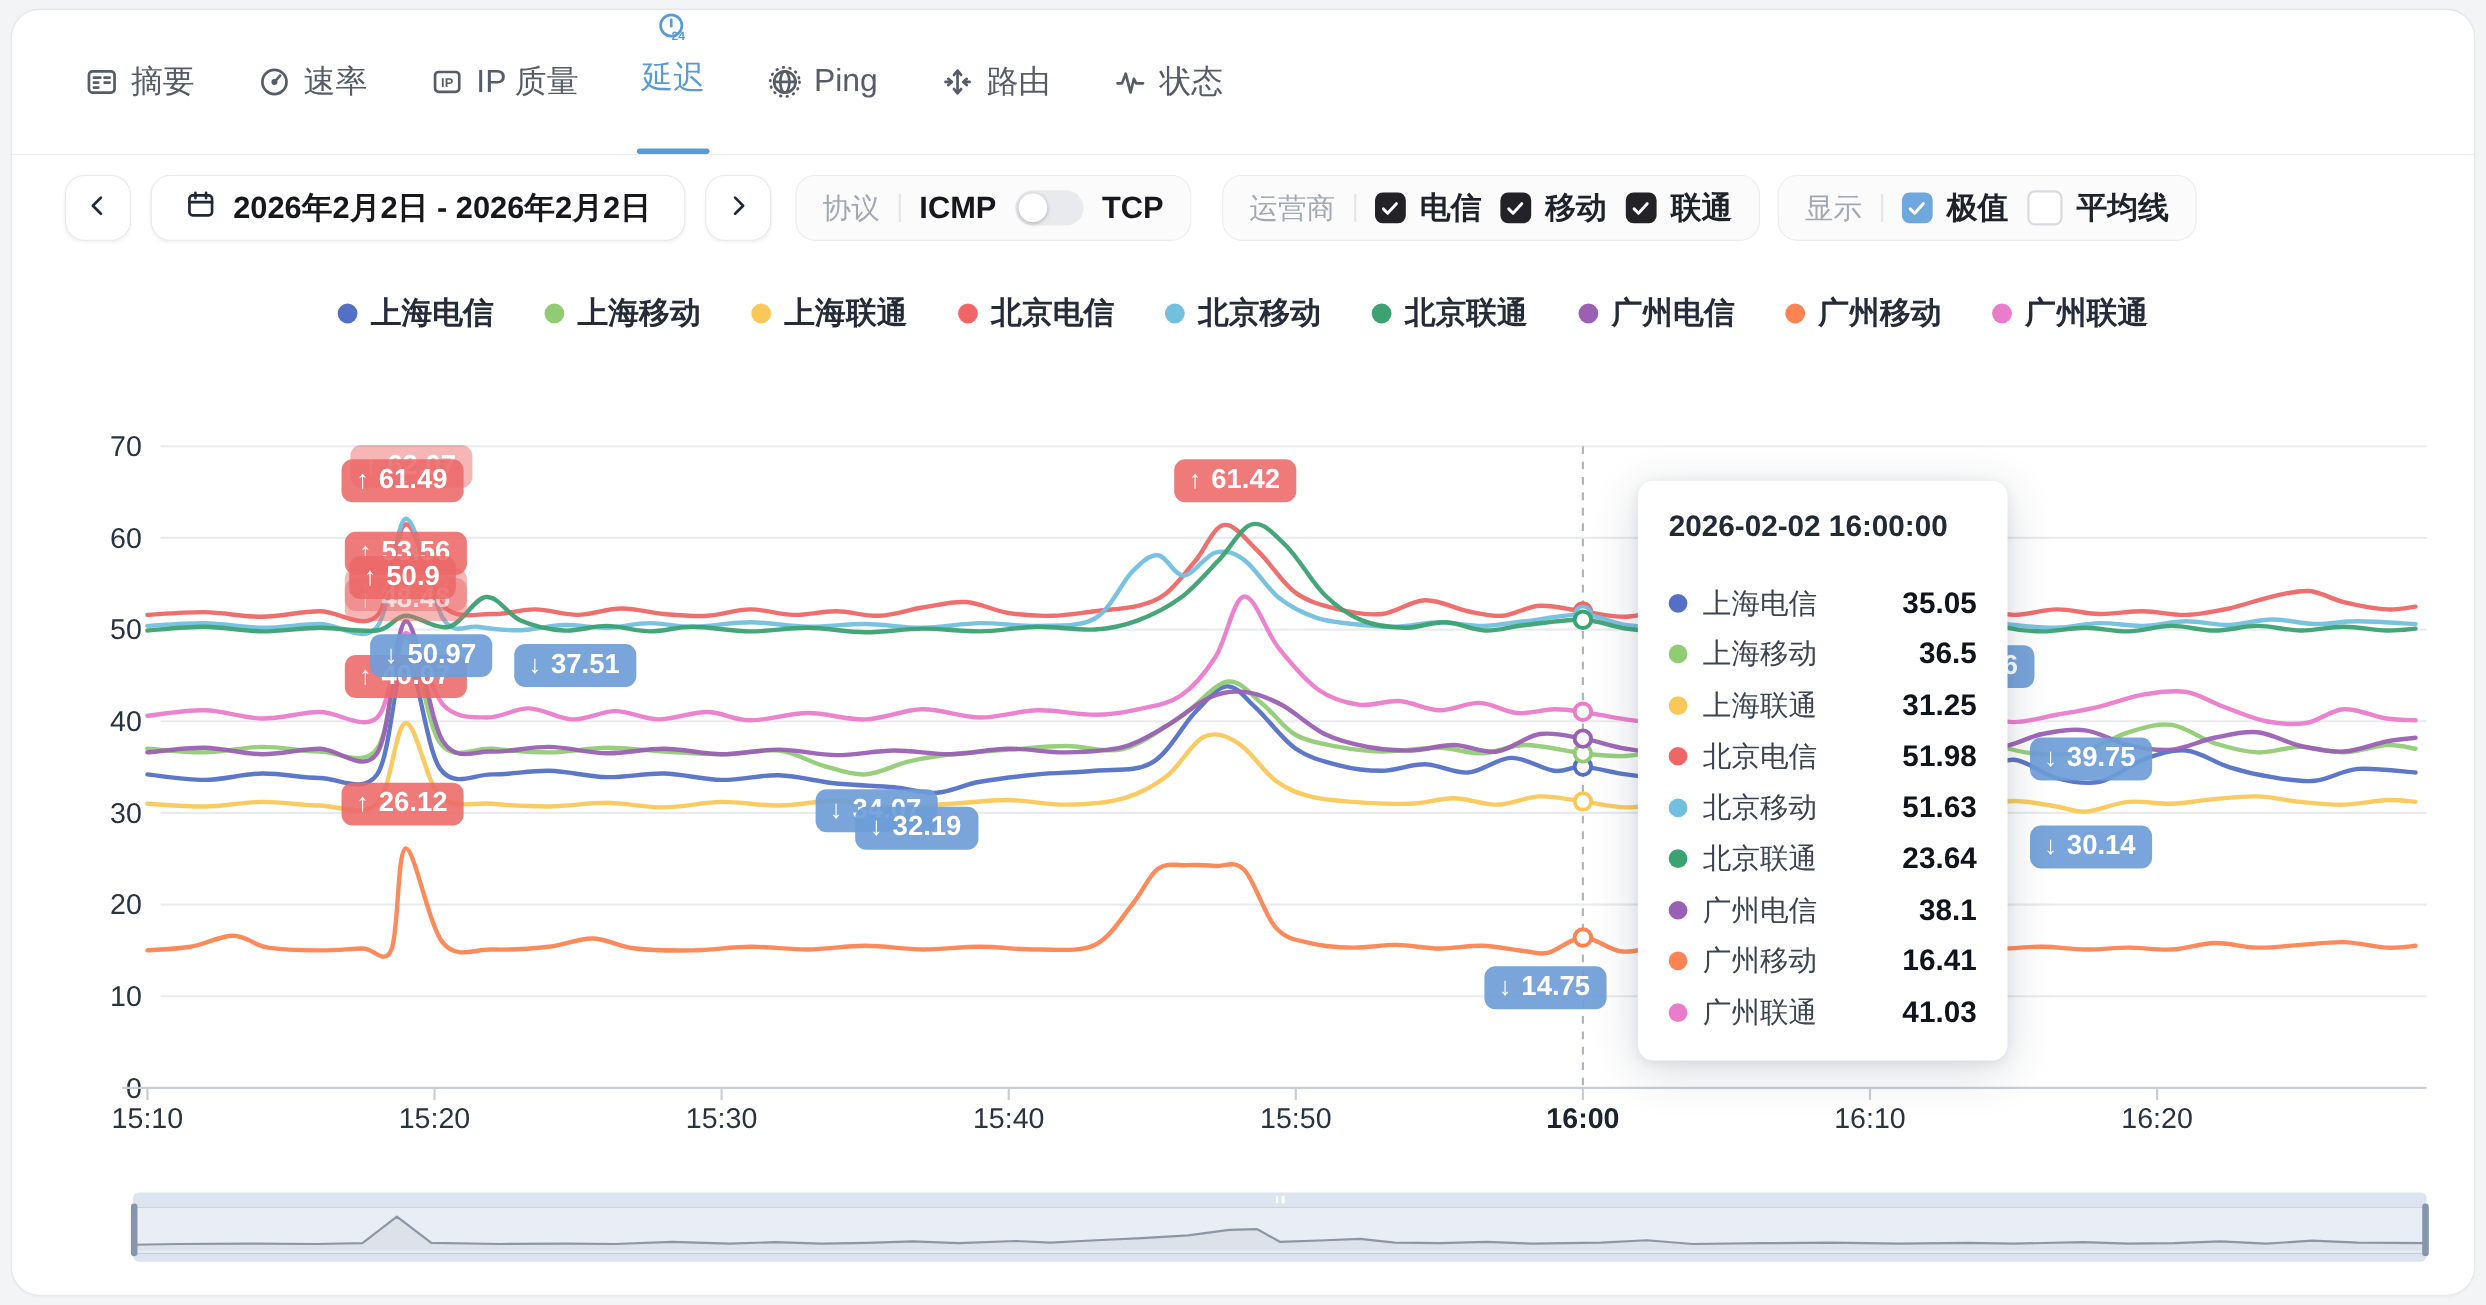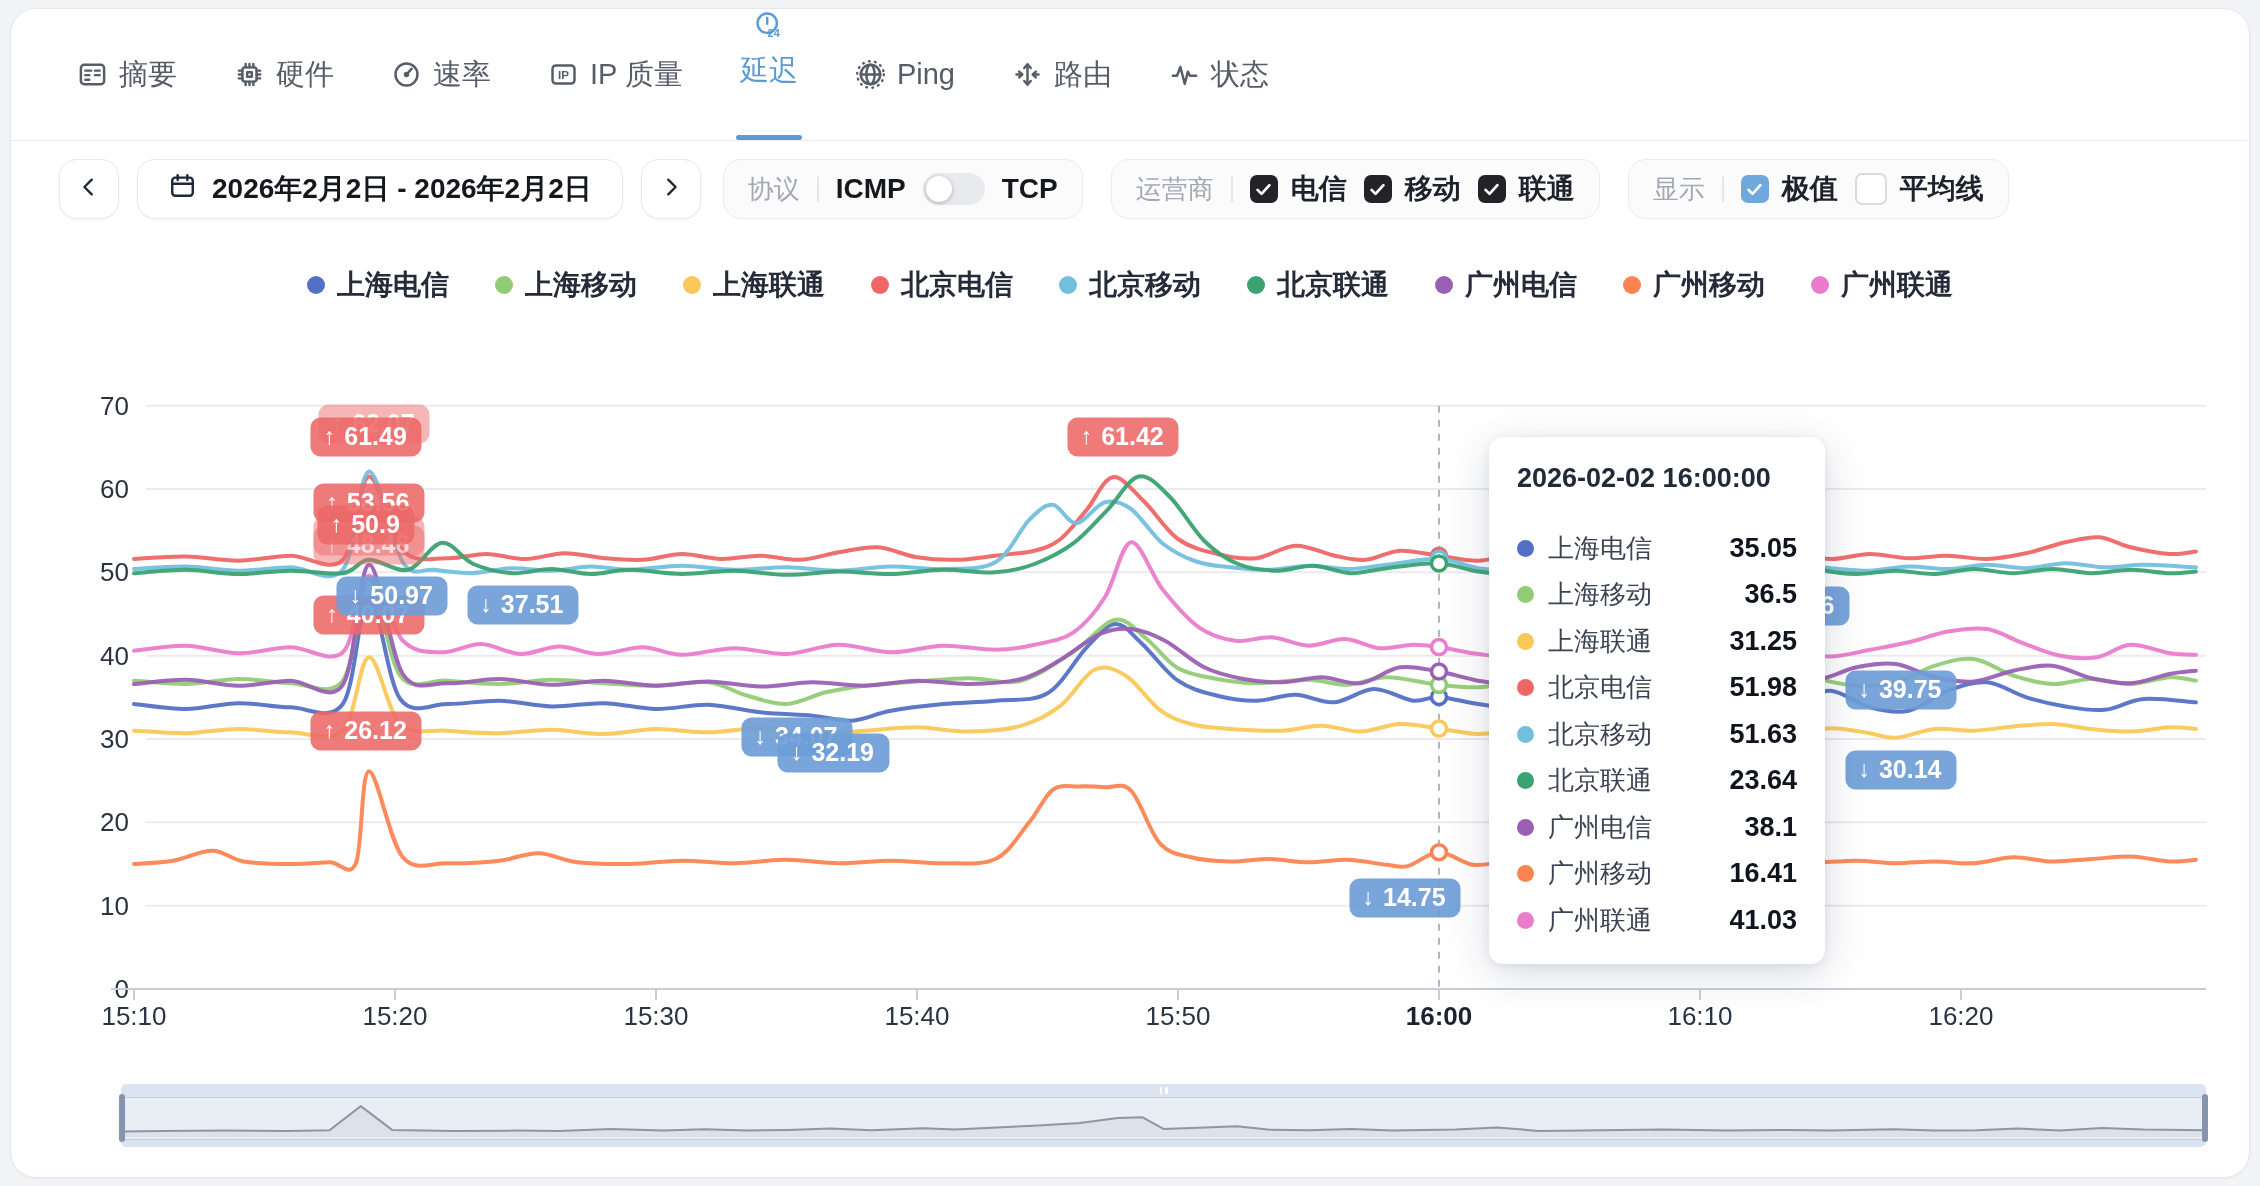--- a/index.html
+++ b/index.html
@@ -23,21 +23,21 @@
     box-shadow:0 1px 3px rgba(16,24,40,.05);display:flex;align-items:center;justify-content:center;cursor:pointer;}
   .nav-btn svg{width:22px;height:22px;}
   .date-btn{height:58px;margin-left:18px;margin-right:18px;padding:0 30px;border:1.5px solid #e7e9ed;
     border-radius:18px;background:#fff;box-shadow:0 1px 3px rgba(16,24,40,.05);display:flex;align-items:center;
     gap:15px;font-size:28px;font-weight:600;color:#16181d;cursor:pointer;white-space:nowrap;}
   .date-btn svg{width:29px;height:29px;}
   .group{height:58px;border:1.5px solid #eaecef;border-radius:18px;background:#fbfbfc;
     display:flex;align-items:center;padding:0 24px;gap:17px;white-space:nowrap;}
   .g-protocol{margin-left:22px;}
   .g-carrier{margin-left:28px;align-items:center;}
-  .g-display{margin-left:28px;}
+  .g-display{margin-left:16px;}
   .group .glabel{font-size:26px;color:#a3a9b3;}
   .vdiv{width:2px;height:26px;background:#e4e6ea;border-radius:1px;}
   .opt-strong{font-size:28px;font-weight:700;color:#16181d;}
   .toggle{position:relative;width:62px;height:32px;border-radius:16px;background:#e9eaee;cursor:pointer;flex:none;}
   .toggle .knob{position:absolute;left:3px;top:3px;width:26px;height:26px;border-radius:50%;
     background:#fff;box-shadow:0 1px 4px rgba(0,0,0,.28);}
   .chk-item{display:flex;align-items:center;gap:13px;font-size:28px;font-weight:600;color:#1d222b;}
   .chk{width:28px;height:28px;border-radius:7px;display:flex;align-items:center;justify-content:center;cursor:pointer;flex:none;}
   .chk svg{width:19px;height:19px;}
   .chk.dark{background:#232327;}
@@ -86,41 +86,20 @@
           <svg viewBox="0 0 24 24" fill="none" stroke="currentColor" stroke-linecap="round" stroke-linejoin="round" stroke-width="1.9">
             <rect x="3" y="4.5" width="18" height="15" rx="2.5"></rect>
             <line x1="6.5" y1="9" x2="11" y2="9"></line>
             <line x1="6.5" y1="12.5" x2="9.5" y2="12.5"></line>
             <line x1="6.5" y1="16" x2="9.5" y2="16"></line>
             <line x1="14" y1="9" x2="17.5" y2="9"></line>
             <line x1="14" y1="12.5" x2="17.5" y2="12.5"></line>
           </svg>
         </span>
         <span>摘要</span>
-      </div>
-      <div class="tab">
-        <span style="display: flex;">
-          <svg viewBox="0 0 24 24" fill="none" stroke="currentColor" stroke-linecap="round" stroke-linejoin="round" stroke-width="1.9">
-            <rect x="6.5" y="6.5" width="11" height="11" rx="2"></rect>
-            <rect x="10.2" y="10.2" width="3.6" height="3.6"></rect>
-            <line x1="9" y1="6.5" x2="9" y2="3.8"></line>
-            <line x1="12" y1="6.5" x2="12" y2="3.8"></line>
-            <line x1="15" y1="6.5" x2="15" y2="3.8"></line>
-            <line x1="9" y1="20.2" x2="9" y2="17.5"></line>
-            <line x1="12" y1="20.2" x2="12" y2="17.5"></line>
-            <line x1="15" y1="20.2" x2="15" y2="17.5"></line>
-            <line x1="6.5" y1="9" x2="3.8" y2="9"></line>
-            <line x1="6.5" y1="12" x2="3.8" y2="12"></line>
-            <line x1="6.5" y1="15" x2="3.8" y2="15"></line>
-            <line x1="20.2" y1="9" x2="17.5" y2="9"></line>
-            <line x1="20.2" y1="12" x2="17.5" y2="12"></line>
-            <line x1="20.2" y1="15" x2="17.5" y2="15"></line>
-          </svg>
-        </span>
-        <span>硬件</span>
       </div>
       <div class="tab">
         <span style="display: flex;">
           <svg viewBox="0 0 24 24" fill="none" stroke="currentColor" stroke-linecap="round" stroke-linejoin="round" stroke-width="1.9">
             <circle cx="12" cy="12" r="8.5"></circle>
             <line x1="12" y1="12" x2="16" y2="7.5"></line>
             <circle cx="12" cy="12" r="1.2" fill="currentColor"></circle>
           </svg>
         </span>
         <span>速率</span>

